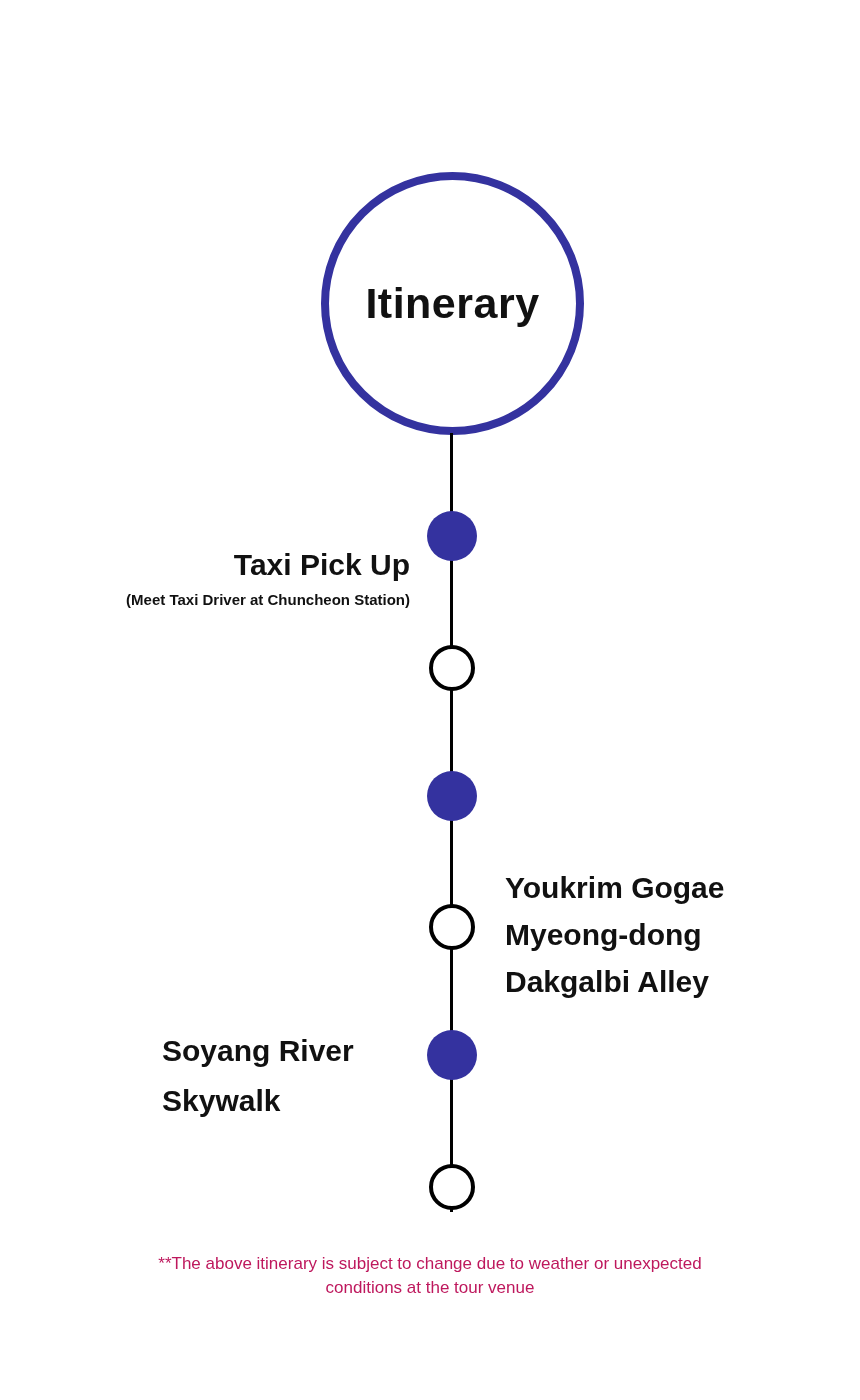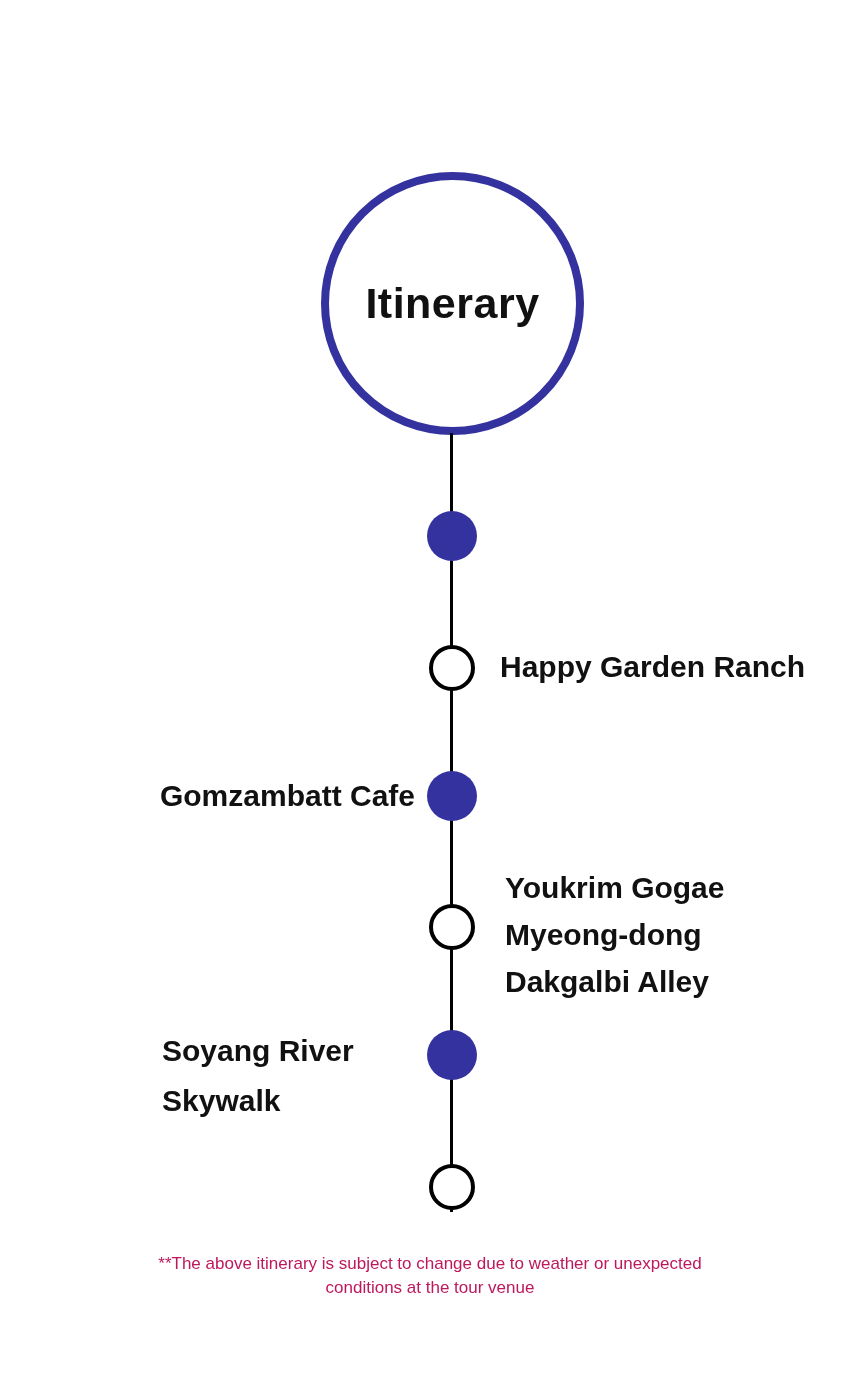--- a/index.html
+++ b/index.html
@@ -117,24 +117,26 @@
 
   <div class="timeline-line"></div>
 
   <div class="node filled" style="top:511px;"></div>
   <div class="node open" style="top:645px;"></div>
   <div class="node filled" style="top:771px;"></div>
   <div class="node open" style="top:904px;"></div>
   <div class="node filled" style="top:1030px;"></div>
   <div class="node open" style="top:1164px;"></div>
 
+  <div class="stop-label align-right" style="right:450px; top:508px;">
+    <span>Taxi Pick Up</span>
+    <span class="sub-label">(Meet Taxi Driver at Chuncheon Station)</span>
+  </div>
 
-  <div class="stop-label align-left" style="left:500px; top:648px;">Happy Garden Ranch</div>
 
-  <div class="stop-label align-right" style="right:445px; top:777px;">Gomzambatt Cafe</div>
 
   <div class="stop-label align-center multiline" style="left:505px; top:864px; width:270px;">Youkrim Gogae
 Myeong-dong
 Dakgalbi Alley</div>
 
   <div class="stop-label align-left" style="left:162px; top:1026px; line-height:50px;">Soyang River
 Skywalk</div>
 
 
   <div class="footer-note">**The above itinerary is subject to change due to weather or unexpected

